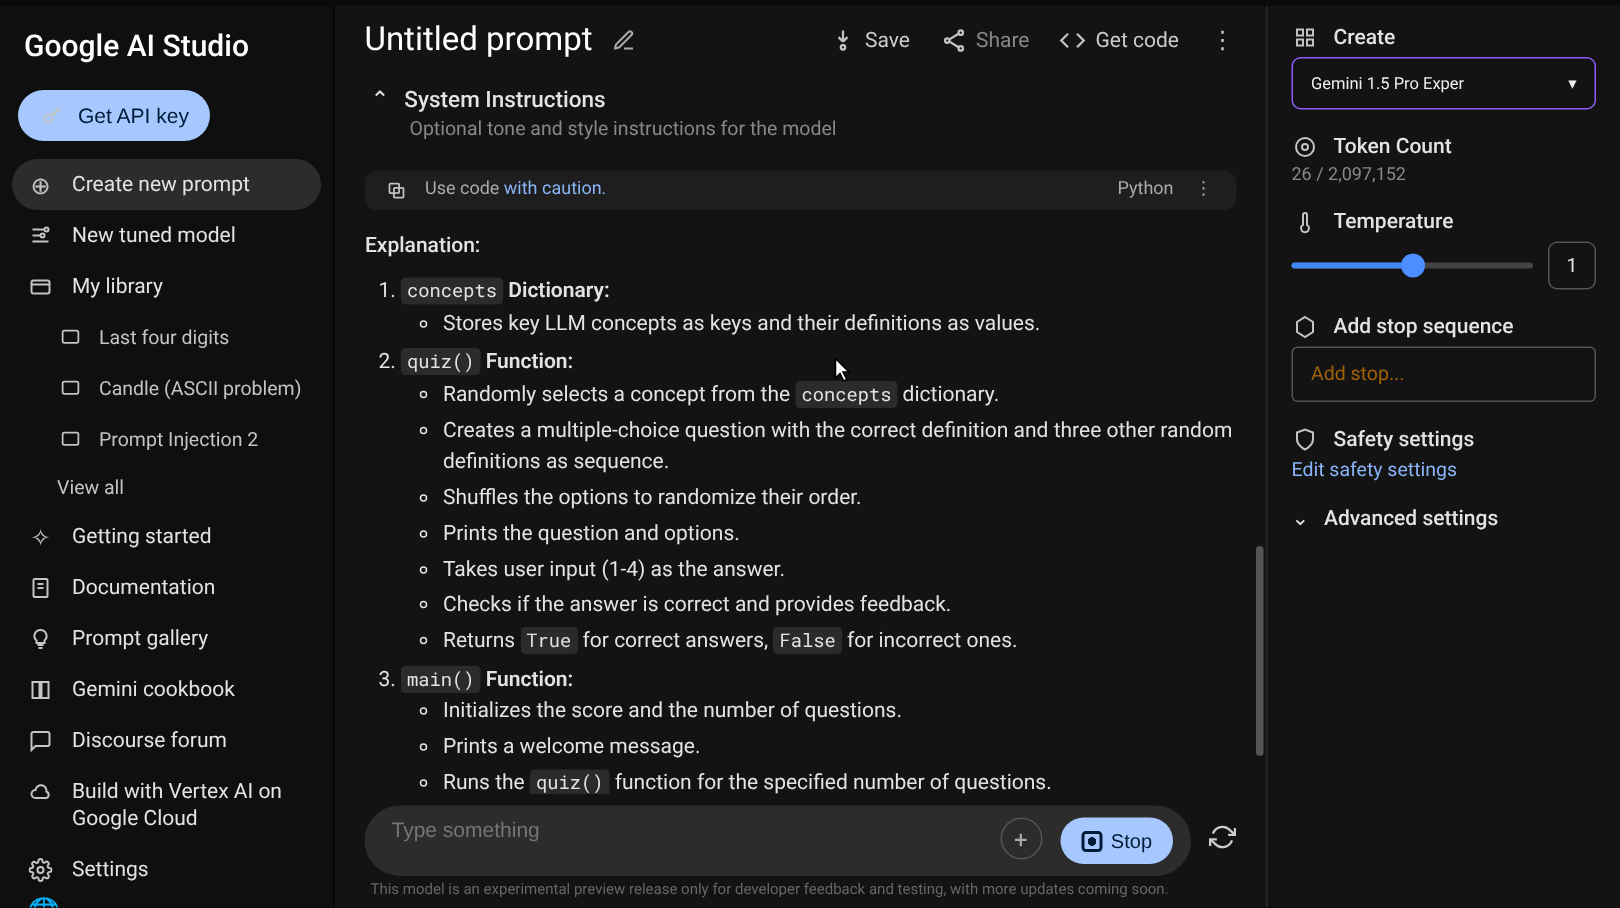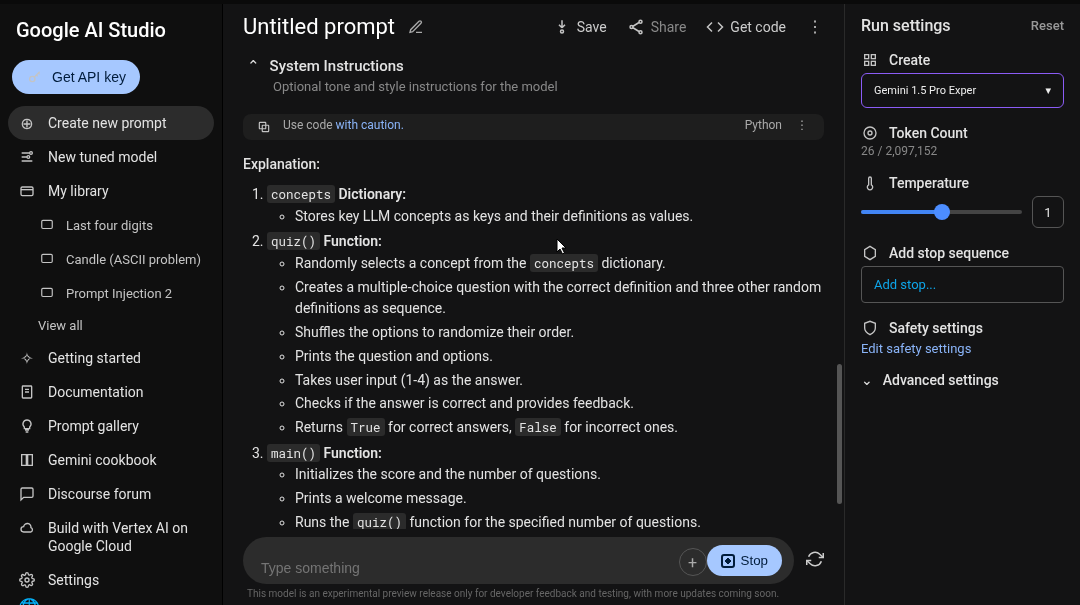--- a/index.html
+++ b/index.html
@@ -169,23 +169,23 @@
   margin-top: 20px;
 }
 .content strong { font-weight: 600; }
 
 .inputbar-wrap { padding: 8px 20px 4px 20px; display: flex; align-items: center; gap: 12px; }
 .inputbar {
   flex: 1;
   background: #2c2c2c;
   border-radius: 28px;
   display: flex;
-  align-items: flex-end;
+  align-items: flex-start;
   padding: 8px 12px 8px 18px;
-  gap: 0;
+  gap: 12px;
 }
 .inputbar input {
   flex: 1;
   background: transparent;
   border: none;
   color: #ccc;
   font-size: 14px;
   outline: none;
 }
 .circ-btn {
@@ -277,21 +277,21 @@
   width: 32px; height: 32px;
   border: 1px solid #555;
   border-radius: 6px;
   display: flex; align-items: center; justify-content: center;
   font-size: 13px;
 }
 .stop-input-box {
   border: 1px solid #555;
   border-radius: 4px;
   padding: 10px 12px;
-  color: #0ea5e9;
+  color: #a16207;
   font-size: 13px;
   margin-top: 4px;
 }
 .safety-link { color: #8ab4f8; font-size: 13px; margin-top: 4px; cursor: pointer; }
 
 .scrollbar-fake {
   position: absolute;
   right: 2px;
   top: 260px;
   width: 5px;
@@ -538,24 +538,20 @@
         <svg width="18" height="18" viewBox="0 0 24 24" fill="none" stroke="currentColor" stroke-width="2">
             <path d="M23 4v6h-6M1 20v-6h6"></path>
             <path d="M3.51 9a9 9 0 0114.85-3.36L23 10M1 14l4.64 4.36A9 9 0 0020.49 15"></path>
           </svg>
       </span>
     </div>
     <div class="footnote">This model is an experimental preview release only for developer feedback and testing, with more updates coming soon.</div>
   </div>
 
   <div class="settings">
-    <div class="settings-head">
-      <span>Run settings</span>
-      <span class="reset">Reset</span>
-    </div>
 
     <div>
       <div class="s-row">
         <span class="icon">
           <svg width="16" height="16" viewBox="0 0 24 24" fill="none" stroke="currentColor" stroke-width="2">
               <rect x="4" y="4" width="6" height="6"></rect>
               <rect x="14" y="4" width="6" height="6"></rect>
               <rect x="4" y="14" width="6" height="6"></rect>
               <rect x="14" y="14" width="6" height="6"></rect>
             </svg>

